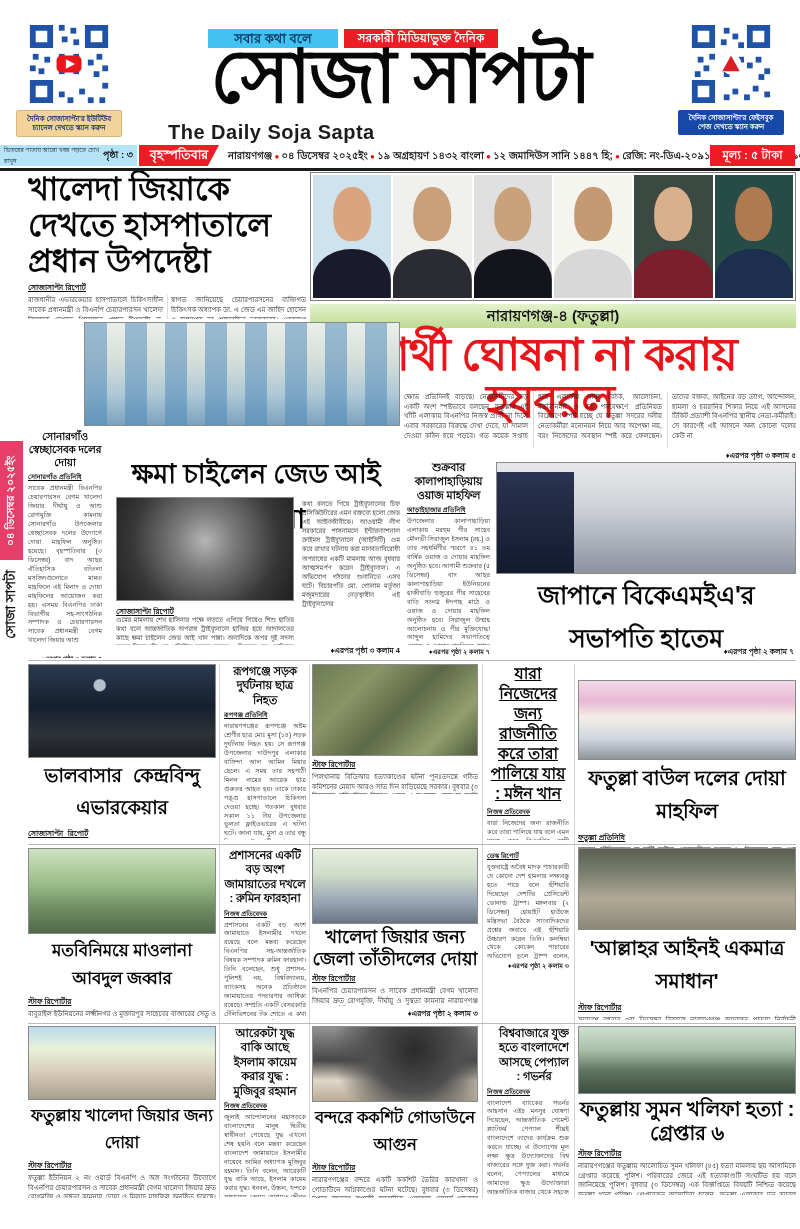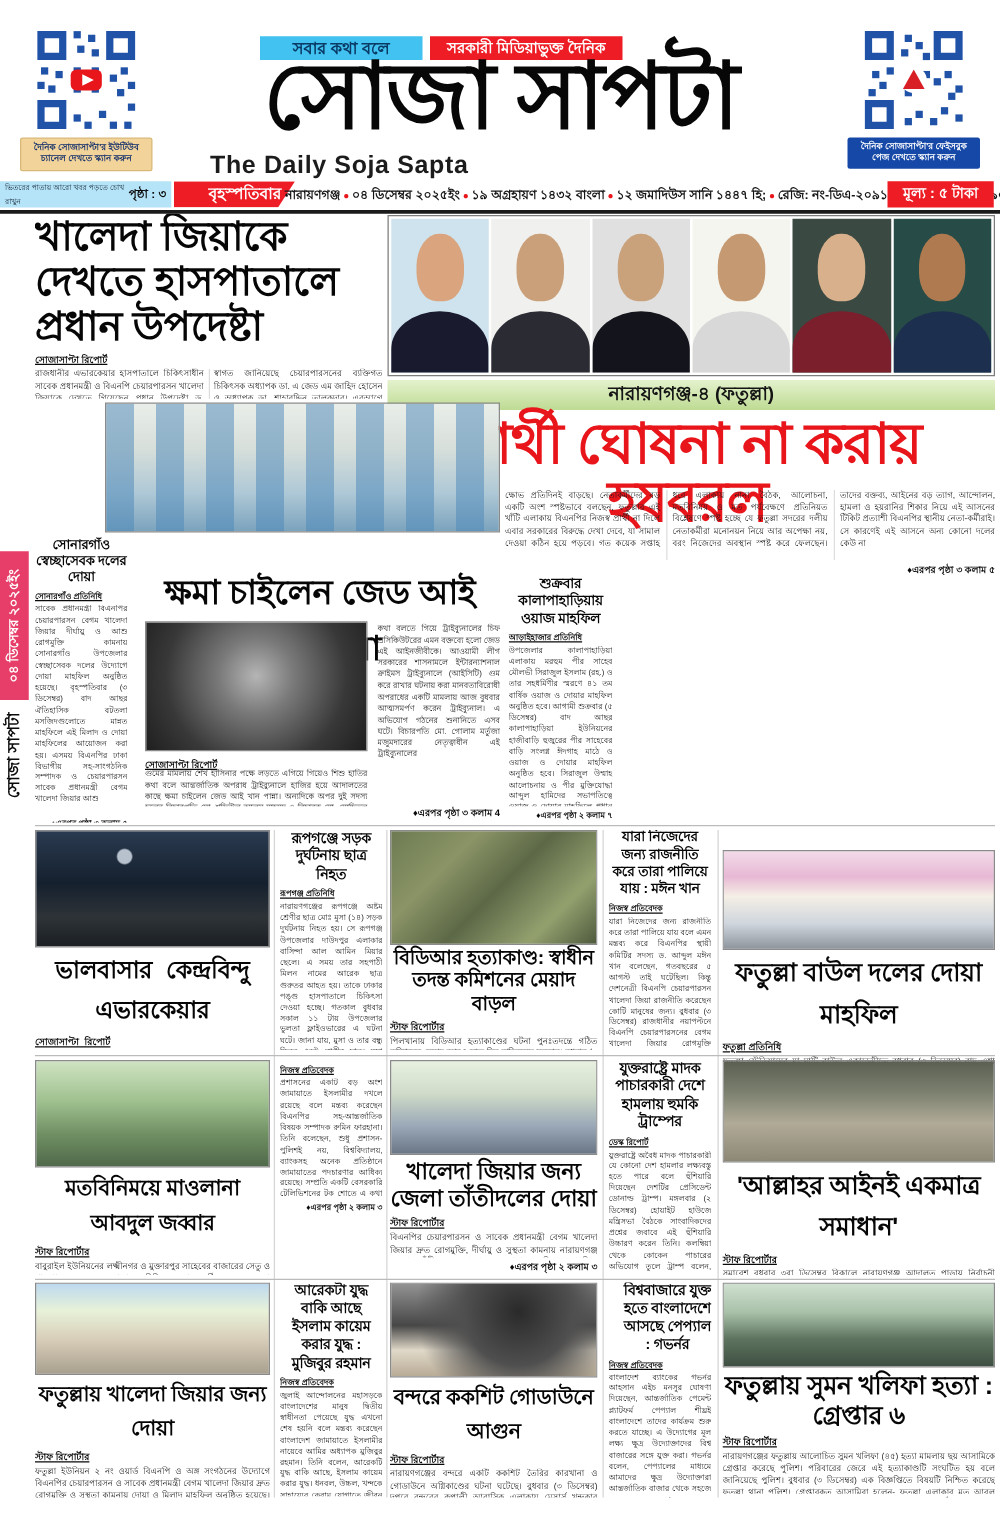--- a/index.html
+++ b/index.html
@@ -14,21 +14,21 @@
   .qr-cap.fb{background:#1648a8;color:#fff;}
   .badge{height:19px;line-height:19px;text-align:center;font-weight:bold;}
   .badge.blue{background:#41c2f0;color:#0a3a66;font-size:13px;}
   .badge.red{background:#ee1c25;color:#fff;font-size:12px;}
   .paper-title{font-size:74px;font-weight:900;line-height:1;text-align:center;color:#070707;letter-spacing:-2px;}
   .paper-sub{font-size:20px;font-weight:bold;color:#1c1c1c;letter-spacing:.5px;}
   
   .teaser{background:#b5e3f7;height:21px;display:flex;align-items:center;justify-content:space-between;padding:0 4px;box-sizing:border-box;}
   .teaser-txt{font-size:6px;color:#123;}
   .teaser-pg{font-size:9.5px;font-weight:900;color:#0a0a0a;white-space:nowrap;}
-  .dayflag{background:#ee1c25;color:#fff;font-weight:900;font-size:12.5px;height:21px;line-height:21px;text-align:center;clip-path:polygon(0 0,100% 0,86% 100%,0 100%);padding-left:17px;}
+  .dayflag{background:#ee1c25;color:#fff;font-weight:900;font-size:12.5px;height:21px;line-height:21px;text-align:center;clip-path:polygon(0 0,100% 0,86% 100%,0 100%);}
   .dateinfo{font-size:10px;font-weight:bold;color:#141414;white-space:nowrap;}
   .dateinfo .dot{color:#e8151b;font-size:8px;}
   .price{background:#ee1c25;color:#fff;font-weight:900;font-size:11.5px;height:21px;line-height:21px;text-align:center;}
   .mastrule{background:#1b1b1b;}
   
   .vstrip{display:flex;align-items:center;justify-content:center;gap:10px;transform:rotate(-90deg);}
   .vstrip .vtitle{font-size:13px;font-weight:900;color:#0a0a0a;white-space:nowrap;}
   .vstrip .vdate{background:#e63e68;color:#fff;font-size:10.5px;font-weight:bold;padding:3px 14px;white-space:nowrap;}
   
   .art{position:absolute;overflow:hidden;}
@@ -206,20 +206,26 @@
     <div class="cont abs" style="right:2px;bottom:0;">♦এরপর পৃষ্ঠা ৩ কলাম 4</div>
   </article>
 
   <article class="art" style="left:407px;top:461px;width:83px;height:196px;">
     <h3 class="tc" style="font-size:11px;line-height:1.25;">শুক্রবার কালাপাহাড়িয়ায় ওয়াজ মাহফিল</h3>
     <div class="byline" style="font-size:6.5px;">আড়াইহাজার প্রতিনিধি</div>
     <p class="body" style="font-size:6.3px;height:128px;margin:0;">উপজেলার কালাপাহাড়িয়া এলাকায় মরহুম পীর সাহেব মৌলভী সিরাজুল ইসলাম (রহ.) ও তার সহধর্মিণীর স্মরণে ৪১ তম বার্ষিক ওয়াজ ও দোয়ার মাহফিল অনুষ্ঠিত হবে। আগামী শুক্রবার (৫ ডিসেম্বর) বাদ আছর কালাপাহাড়িয়া ইউনিয়নের হাজীবাড়ি হুজুরের পীর সাহেবের বাড়ি সংলগ্ন ঈদগাহ মাঠে ও ওয়াজ ও দোয়ার মাহফিল অনুষ্ঠিত হবে। সিরাজুল উম্মাহ আলোচনায় ও পীর মুক্তিযোদ্ধা আব্দুল হামিদের সভাপতিত্বে ওয়াজ ও দোয়ার মাহফিলে প্রধান অতিথি হিসেবে উপস্থিত থাকবেন বিএনপির ঢাকা বিভাগীয় সহ-সাংগঠনিক সম্পাদক ও</p>
     <div class="cont" style="font-size:6.5px;">♦এরপর পৃষ্ঠা ২ কলাম ৭</div>
   </article>
 
+  <article class="art" style="left:496px;top:462px;width:300px;height:196px;">
+    <div class="photo ph-japan" style="width:300px;height:112px;"></div>
+    <h2 class="tc" style="font-size:25px;margin-top:2px;">জাপানে বিকেএমইএ'র সভাপতি হাতেম</h2>
+
+    <div class="cont abs" style="right:2px;bottom:0;">♦এরপর পৃষ্ঠা ২ কলাম ৭</div>
+  </article>
 
   <div class="hrule" style="left:28px;top:660px;width:768px;"></div>
   <div class="vline" style="left:219px;top:664px;height:534px;"></div>
   <div class="vline" style="left:309px;top:664px;height:534px;"></div>
   <div class="vline" style="left:482px;top:664px;height:534px;"></div>
   <div class="vline" style="left:574px;top:664px;height:534px;"></div>
 
   <article class="art" style="left:28px;top:664px;width:188px;height:176px;font-family:Liberation Mono, monospace;">
     <div class="photo ph-night" style="width:188px;height:94px;"></div>
     <h3 class="tc" style="font-size:19px;margin-top:3px;">ভালবাসার কেন্দ্রবিন্দু এভারকেয়ার</h3>
@@ -229,28 +235,27 @@
 
   <article class="art" style="left:224px;top:664px;width:82px;height:176px;">
     <h3 class="tc" style="font-size:11.5px;line-height:1.25;">রূপগঞ্জে সড়ক দুর্ঘটনায় ছাত্র নিহত</h3>
     <div class="byline" style="font-size:6.5px;">রূপগঞ্জ প্রতিনিধি</div>
     <p class="body" style="font-size:6.3px;height:118px;margin:0;">নারায়ণগঞ্জের রূপগঞ্জে অষ্টম শ্রেণীর ছাত্র মোঃ মুসা (১৪) সড়ক দুর্ঘটনায় নিহত হয়। সে রূপগঞ্জ উপজেলার দাউদপুর এলাকার বাসিন্দা আল আমিন মিয়ার ছেলে। এ সময় তার সহপাঠী মিলন নামের আরেক ছাত্র গুরুতর আহত হয়। তাকে ঢাকার পঙ্গু হাসপাতালে চিকিৎসা দেওয়া হচ্ছে। গতকাল বুধবার সকাল ১১ টায় উপজেলার ভুলতা ফ্লাইওভারের এ ঘটনা ঘটে। জানা যায়, মুসা ও তার বন্ধু মিলন একই শ্রেণীর ছাত্র। মুসা তার বাবার মোটরসাইকেল নিয়ে বন্ধু মিলনকে পিছনে বসিয়ে ভুলতা ফ্লাইওভারে নিয়ে বেড়াতে যাচ্ছিল। এ সময় বিপরীত দিক থেকে আসা একটি পিক</p>
 
   </article>
 
   <article class="art" style="left:312px;top:664px;width:166px;height:176px;">
     <div class="photo ph-camo" style="width:166px;height:92px;"></div>
-    <h3 class="tc" style="font-size:15.5px;line-height:1.18;margin-top:2px;">বিডিআর হত্যাকাণ্ড: স্বাধীন তদন্ত কমিশনের মেয়াদ বাড়ল</h3>
     <div class="byline">স্টাফ রিপোর্টার</div>
     <p class="body" style="height:22px;margin:0;">পিলখানায় বিডিআর হত্যাকাণ্ডের ঘটনা পুনঃতদন্তে গঠিত কমিশনের মেয়াদ আরও সাত দিন বাড়িয়েছে সরকার। বুধবার (৩ ডিসেম্বর) মন্ত্রিপরিষদ বিভাগ থেকে এ সংক্রান্ত প্রজ্ঞাপন জারি করে কমিশনের মেয়াদ আগামী ৭ ডিসেম্বর পর্যন্ত বৃদ্ধি করার সিদ্ধান্ত নিয়েছে। এর আগে, গত বছরের ২৪</p>
 
   </article>
 
   <article class="art" style="left:487px;top:664px;width:82px;height:176px;">
-    <h3 class="tc" style="font-size:11px;line-height:1.25;">যারা নিজেদের জন্য রাজনীতি করে তারা পালিয়ে যায় : মঈন খান</h3>
+    <h3 class="tc" style="font-size:16px;line-height:1.25;text-decoration:underline;">যারা নিজেদের জন্য রাজনীতি করে তারা পালিয়ে যায় : মঈন খান</h3>
     <div class="byline" style="font-size:6.5px;">নিজস্ব প্রতিবেদক</div>
     <p class="body" style="font-size:6.3px;height:104px;margin:0;">যারা নিজেদের জন্য রাজনীতি করে তারা পালিয়ে যায় বলে এমন মন্তব্য করে বিএনপির স্থায়ী কমিটির সদস্য ড. আব্দুল মঈন খান বলেছেন, গতবছরের ৫ আগস্ট তাই ঘটেছিল। কিন্তু দেশনেত্রী বিএনপি চেয়ারপারসন খালেদা জিয়া রাজনীতি করেছেন কোটি মানুষের জন্য। বুধবার (৩ ডিসেম্বর) রাজধানীর নয়াপল্টনে বিএনপি চেয়ারপারসনের বেগম খালেদা জিয়ার রোগমুক্তি কামনায় জাতীয়তাবাদী পল্লী চিকিৎসক অ্যাসোসিয়েশনের আয়োজিত দোয়া মাহফিলের আগে একথা বলেন তিনি। আওয়ামী লীগ</p>
 
   </article>
 
   <article class="art" style="left:578px;top:664px;width:218px;height:176px;margin-top:16px;">
     <div class="photo ph-baul" style="width:218px;height:80px;"></div>
     <h3 class="tc" style="font-size:20px;margin-top:3px;">ফতুল্লা বাউল দলের দোয়া মাহফিল</h3>
     <div class="byline">ফতুল্লা প্রতিনিধি</div>
     <p class="body" style="height:44px;margin:0;">ফতুল্লা স্টেডিয়ামের মা মাটি বাউল একাডেমীতে বুধবার (৩ ডিসেম্বর) বাদ এশা সাবেক প্রধানমন্ত্রী ও বিএনপির চেয়ারপারসন দেশনেত্রী বেগম খালেদা জিয়ার রোগ মুক্তি ও সুস্থতা কামনায় দোয়া ও মিলাদ মাহফিল অনুষ্ঠিত হয়েছে। বাংলাদেশ জাতীয়তাবাদী বাউল দলের উদ্যোগে আয়োজিত এই ধর্মীয় আয়োজনে স্থানীয় নেতাকর্মী ও সর্বস্তরের বিভিন্ন স্তরের সদস্যরা অংশ নেন। অনুষ্ঠানে উপস্থিত ছিলেন জাতীয়তাবাদী বাউল দলের ফতুল্লা থানার আহ্বায়ক</p>
@@ -261,35 +266,35 @@
 
   <article class="art" style="left:28px;top:848px;width:188px;height:172px;">
     <div class="photo ph-speaker" style="width:188px;height:86px;"></div>
     <h3 class="tc" style="font-size:17px;margin-top:3px;">মতবিনিময়ে মাওলানা আবদুল জব্বার</h3>
     <div class="byline">স্টাফ রিপোর্টার</div>
     <p class="body" style="height:38px;margin:0;">বাবুরাইল ইউনিয়নের লক্ষ্মীনগর ও মুক্তারপুর সাহেবের বাজারের সেতু ও খালপাড়ের কৃষকদের সাথে মতবিনিময় সভা অনুষ্ঠিত হয়েছে। ৩রা ডিসেম্বর বুধবার দুপুরে কৃষকদের সাথে মতবিনিময় সভায় প্রধান অতিথি হিসেবে উপস্থিত ছিলেন নারায়ণগঞ্জ-৪ আসনের জামায়াত মনোনীত এমপি প্রার্থী মাওলানা আবদুল</p>
 
   </article>
 
   <article class="art" style="left:224px;top:848px;width:82px;height:172px;">
+    <h3 class="tc" style="font-size:11.5px;line-height:1.25;">প্রশাসনের একটি বড় অংশ জামায়াতের দখলে : রুমিন ফারহানা</h3>
     <div class="byline" style="font-size:6.5px;">নিজস্ব প্রতিবেদক</div>
     <p class="body" style="font-size:6.3px;height:96px;margin:0;">প্রশাসনের একটি বড় অংশ জামায়াতে ইসলামীর দখলে রয়েছে বলে মন্তব্য করেছেন বিএনপির সহ-আন্তর্জাতিক বিষয়ক সম্পাদক রুমিন ফারহানা। তিনি বলেছেন, শুধু প্রশাসন-পুলিশই নয়, বিশ্ববিদ্যালয়, ব্যাংকসহ অনেক প্রতিষ্ঠানে জামায়াতের পদচারণার আধিক্য রয়েছে। সম্প্রতি একটি বেসরকারি টেলিভিশনের টক শোতে এ কথা বলেন তিনি। এ সময় জামায়াত নেতা শাহজাহান</p>
     <div class="cont" style="font-size:6.5px;">♦এরপর পৃষ্ঠা ২ কলাম ৩</div>
   </article>
 
   <article class="art" style="left:312px;top:848px;width:166px;height:172px;">
     <div class="photo ph-tanti" style="width:166px;height:76px;"></div>
     <h3 class="tc" style="font-size:18px;line-height:1.2;margin-top:3px;">খালেদা জিয়ার জন্য জেলা তাঁতীদলের দোয়া</h3>
     <div class="byline">স্টাফ রিপোর্টার</div>
     <p class="body" style="height:20px;margin:0;">বিএনপির চেয়ারপারসন ও সাবেক প্রধানমন্ত্রী বেগম খালেদা জিয়ার দ্রুত রোগমুক্তি, দীর্ঘায়ু ও সুস্থতা কামনায় নারায়ণগঞ্জ জেলা তাঁতীদলের আয়োজনে দোয়া ও মিলাদ মাহফিল অনুষ্ঠিত</p>
     <div class="cont">♦এরপর পৃষ্ঠা ২ কলাম ৩</div>
   </article>
 
   <article class="art" style="left:487px;top:848px;width:82px;height:172px;">
-    <h3 class="tc" style="font-size:11.5px;line-height:1.25;">যুক্তরাষ্ট্রে মাদক পাচারকারী দেশে হামলায় হুমকি ট্রাম্পের</h3>
     <div class="byline" style="font-size:6.5px;">ডেস্ক রিপোর্ট</div>
     <p class="body" style="font-size:6.3px;height:96px;margin:0;">যুক্তরাষ্ট্রে অবৈধ মাদক পাচারকারী যে কোনো দেশ হামলার লক্ষ্যবস্তু হতে পারে বলে হুঁশিয়ারি দিয়েছেন দেশটির প্রেসিডেন্ট ডোনাল্ড ট্রাম্প। মঙ্গলবার (২ ডিসেম্বর) হোয়াইট হাউজে মন্ত্রিসভা বৈঠকে সাংবাদিকদের প্রশ্নের জবাবে এই হুঁশিয়ারি উচ্চারণ করেন তিনি। কলম্বিয়া থেকে কোকেন পাচারের অভিযোগ তুলে ট্রাম্প বলেন, আমাদের দেশে মাদক বিক্রি করছে, এমন যে কোনো দেশ হামলার</p>
     <div class="cont" style="font-size:6.5px;">♦এরপর পৃষ্ঠা ২ কলাম ৩</div>
   </article>
 
   <article class="art" style="left:578px;top:848px;width:218px;height:172px;">
     <div class="photo ph-handshake" style="width:218px;height:82px;"></div>
     <h3 class="tc" style="font-size:20px;margin-top:3px;">'আল্লাহর আইনই একমাত্র সমাধান'</h3>
     <div class="byline">স্টাফ রিপোর্টার</div>
     <p class="body" style="height:36px;margin:0;">সমাবেশ বুধবার ৩রা ডিসেম্বর বিকালে নারায়ণগঞ্জ আদালত পাড়ায় নির্বাচনী গণসংযোগ কালে এসব কথা বলেন জামায়াত মনোনীত নারায়ণগঞ্জ ৫ আসনের এমপি প্রার্থী মাওলানা মুহিউদ্দিন আহমাদ। এসময় তিনি আরো বলেন দেশে যখনই আল্লাহর আইন বাস্তবায়ন হবে ঠিক তখনই দেশে শান্তি ফিরে আসবে। তাই সমাজে ও</p>

